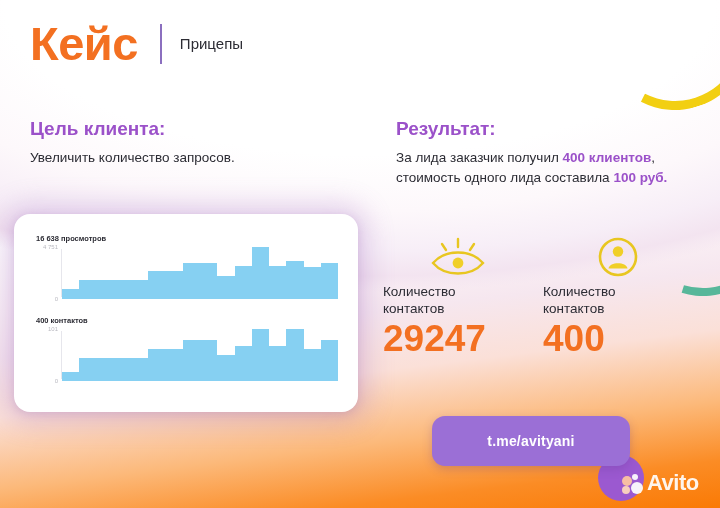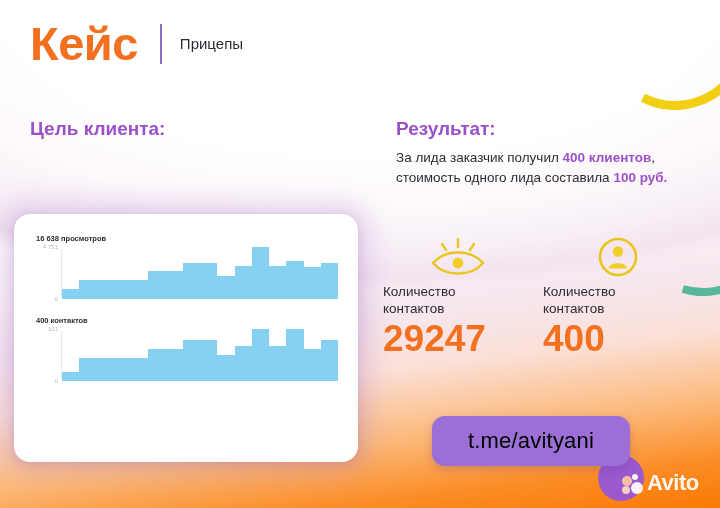--- a/index.html
+++ b/index.html
@@ -35,21 +35,21 @@
     line-height:1;}
   #title-divider{width:2px;height:40px;background:#8b6fbf;margin:0 18px 0 22px;}
   #subtitle{font-size:15px;color:#2c2c34;}
   
   .sec-head{font-size:19px;font-weight:bold;color:#9b51c9;margin:0 0 8px 0;}
   .sec-body{font-size:13.5px;color:#2c2c34;line-height:1.45;margin:0;}
   #goal-block{position:absolute;left:30px;top:118px;width:330px;}
   #result-block{position:absolute;left:396px;top:118px;width:310px;}
   .hl{color:#9b51c9;font-weight:bold;}
   
-  #chart-card{position:absolute;left:14px;top:214px;width:344px;height:248px;
+  #chart-card{position:absolute;left:14px;top:214px;width:344px;height:198px;
     background:#ffffff;border-radius:16px;
     box-shadow:0 0 26px 10px rgba(168,120,200,0.30), 0 2px 8px rgba(120,80,150,0.18);}
   .chart-block{position:relative;}
   .chart-label{font-size:7.5px;font-weight:bold;color:#2c2c34;}
   .chart-area{position:relative;display:flex;align-items:flex-end;}
   .axis{position:relative;width:26px;height:100%;}
   .axis .tick{position:absolute;right:4px;font-size:6px;color:#b9b9c0;white-space:nowrap;}
   .axis .tick.top{top:-3px;}
   .axis .tick.bot{bottom:-3px;}
   .axis .rule{position:absolute;right:0;top:2px;bottom:2px;width:1px;background:#e6e6ec;}
@@ -59,21 +59,21 @@
   .stat{position:absolute;text-align:left;width:150px;}
   #stat-views{left:383px;top:236px;}
   #stat-contacts{left:543px;top:236px;}
   .stat-icon{height:42px;display:flex;align-items:center;justify-content:center;}
   .stat-label{font-size:13.5px;color:#2c2c34;line-height:1.25;margin-top:6px;}
   .stat-value{font-size:37px;font-weight:bold;color:#f37021;line-height:1.05;margin-top:2px;}
   
   #cta-button{position:absolute;left:432px;top:416px;width:198px;height:50px;
     background:#9b6fd6;border-radius:13px;display:flex;align-items:center;
     justify-content:center;box-shadow:0 3px 10px rgba(90,50,140,0.25);}
-  #cta-button .t{color:#000000;font-size:22px;font-weight:normal;letter-spacing:0.2px;}
+  #cta-button .t{color:#ffffff;font-size:14px;font-weight:bold;letter-spacing:0.2px;}
   
   #avito-mark{position:absolute;left:622px;top:470px;display:flex;align-items:flex-end;
     opacity:0.92;}
   #avito-mark .glyph{position:relative;width:22px;height:22px;margin-right:3px;}
   #avito-mark .g1{position:absolute;left:0;top:2px;width:10px;height:10px;border-radius:50%;background:#ffc7a0;}
   #avito-mark .g2{position:absolute;left:0;top:12px;width:8px;height:8px;border-radius:50%;background:#ffd9bd;}
   #avito-mark .g3{position:absolute;left:10px;top:0px;width:6px;height:6px;border-radius:50%;background:#ffffff;}
   #avito-mark .g4{position:absolute;left:9px;top:8px;width:12px;height:12px;border-radius:50%;background:#ffffff;}
   #avito-mark .word{color:#ffffff;font-size:22px;font-weight:bold;letter-spacing:-0.5px;}
 </style>
@@ -89,20 +89,21 @@
   <div class="deco" id="dot-purple"></div>
 
   <div id="header">
     <div id="case-title">Кейс</div>
     <div id="title-divider"></div>
     <div id="subtitle">Прицепы</div>
   </div>
 
   <div id="goal-block">
     <p class="sec-head">Цель клиента:</p>
+    <p class="sec-body">Увеличить количество запросов.</p>
   </div>
 
   <div id="result-block">
     <p class="sec-head">Результат:</p>
     <p class="sec-body"><span>За лида заказчик получил </span><span class="hl">400 клиентов</span><span>,</span><br><span>стоимость одного лида составила </span><span class="hl">100 руб.</span></p>
   </div>
 
   <div id="chart-card">
     <div class="chart-block" id="chart-0" style="position:absolute;left:22px;top:20px;width:302px;height:68px;">
       <div class="chart-label">16 638 просмотров</div>

